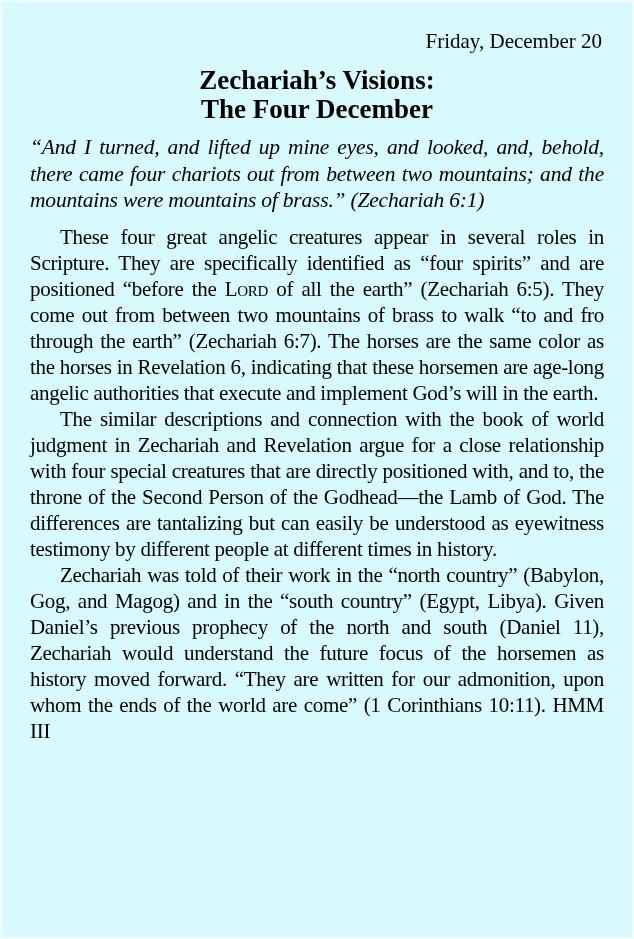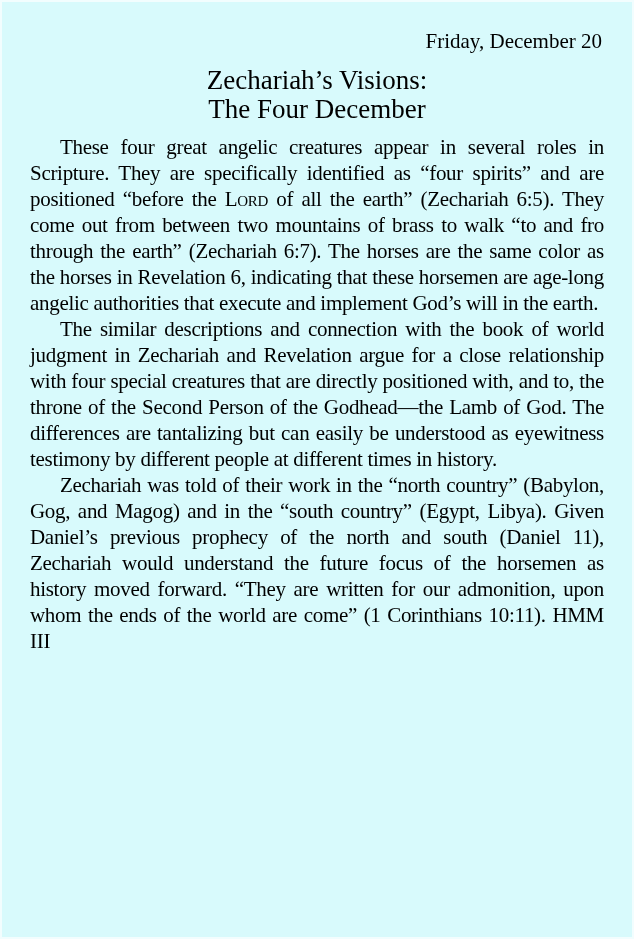--- a/index.html
+++ b/index.html
@@ -23,21 +23,21 @@
   .date {
     font-size: 21px;
     line-height: 26px;
     text-align: right;
     margin: 0 2px 12px 0;
   }
 
   .title {
     font-size: 27px;
     line-height: 29px;
-    font-weight: normal;
+    font-weight: bold;
     text-align: center;
     margin: 0 0 10px 0;
   }
   .title .title-line { display: block; }
 
   .quote {
     font-size: 21.5px;
     line-height: 26.5px;
     font-style: italic;
     text-align: justify;
@@ -63,20 +63,21 @@
 
 <div class="sheet">
 
   <div class="date">Friday, December 20</div>
 
   <h1 class="title">
     <span class="title-line">Zechariah’s Visions:</span>
     <span class="title-line">The Four December</span>
   </h1>
 
+  <p class="quote">“And I turned, and lifted up mine eyes, and looked, and, behold, there came four chariots out from between two mountains; and the mountains were mountains of brass.” (Zechariah 6:1)</p>
 
   <div class="body-text">
 
     <p><span>These four great angelic creatures appear in several roles in Scripture. They are specifically identified as “four spirits” and are positioned “before the </span><span class="smallcaps">Lord</span><span> of all the earth” (Zechariah 6:5). They come out from between two mountains of brass to walk “to and fro through the earth” (Zechariah 6:7). The horses are the same color as the horses in Revelation 6, indicating that these horsemen are age-long angelic authorities that execute and implement God’s will in the earth.</span></p>
 
 
     <p>The similar descriptions and connection with the book of world judgment in Zechariah and Revelation argue for a close relationship with four special creatures that are directly positioned with, and to, the throne of the Second Person of the Godhead—the Lamb of God. The differences are tantalizing but can easily be understood as eyewitness testimony by different people at different times in history.</p>
 
     <p>Zechariah was told of their work in the “north country” (Babylon, Gog, and Magog) and in the “south country” (Egypt, Libya). Given Daniel’s previous prophecy of the north and south (Daniel 11), Zechariah would understand the future focus of the horsemen as history moved forward. “They are written for our admonition, upon whom the ends of the world are come” (1 Corinthians 10:11). HMM III</p>
 

